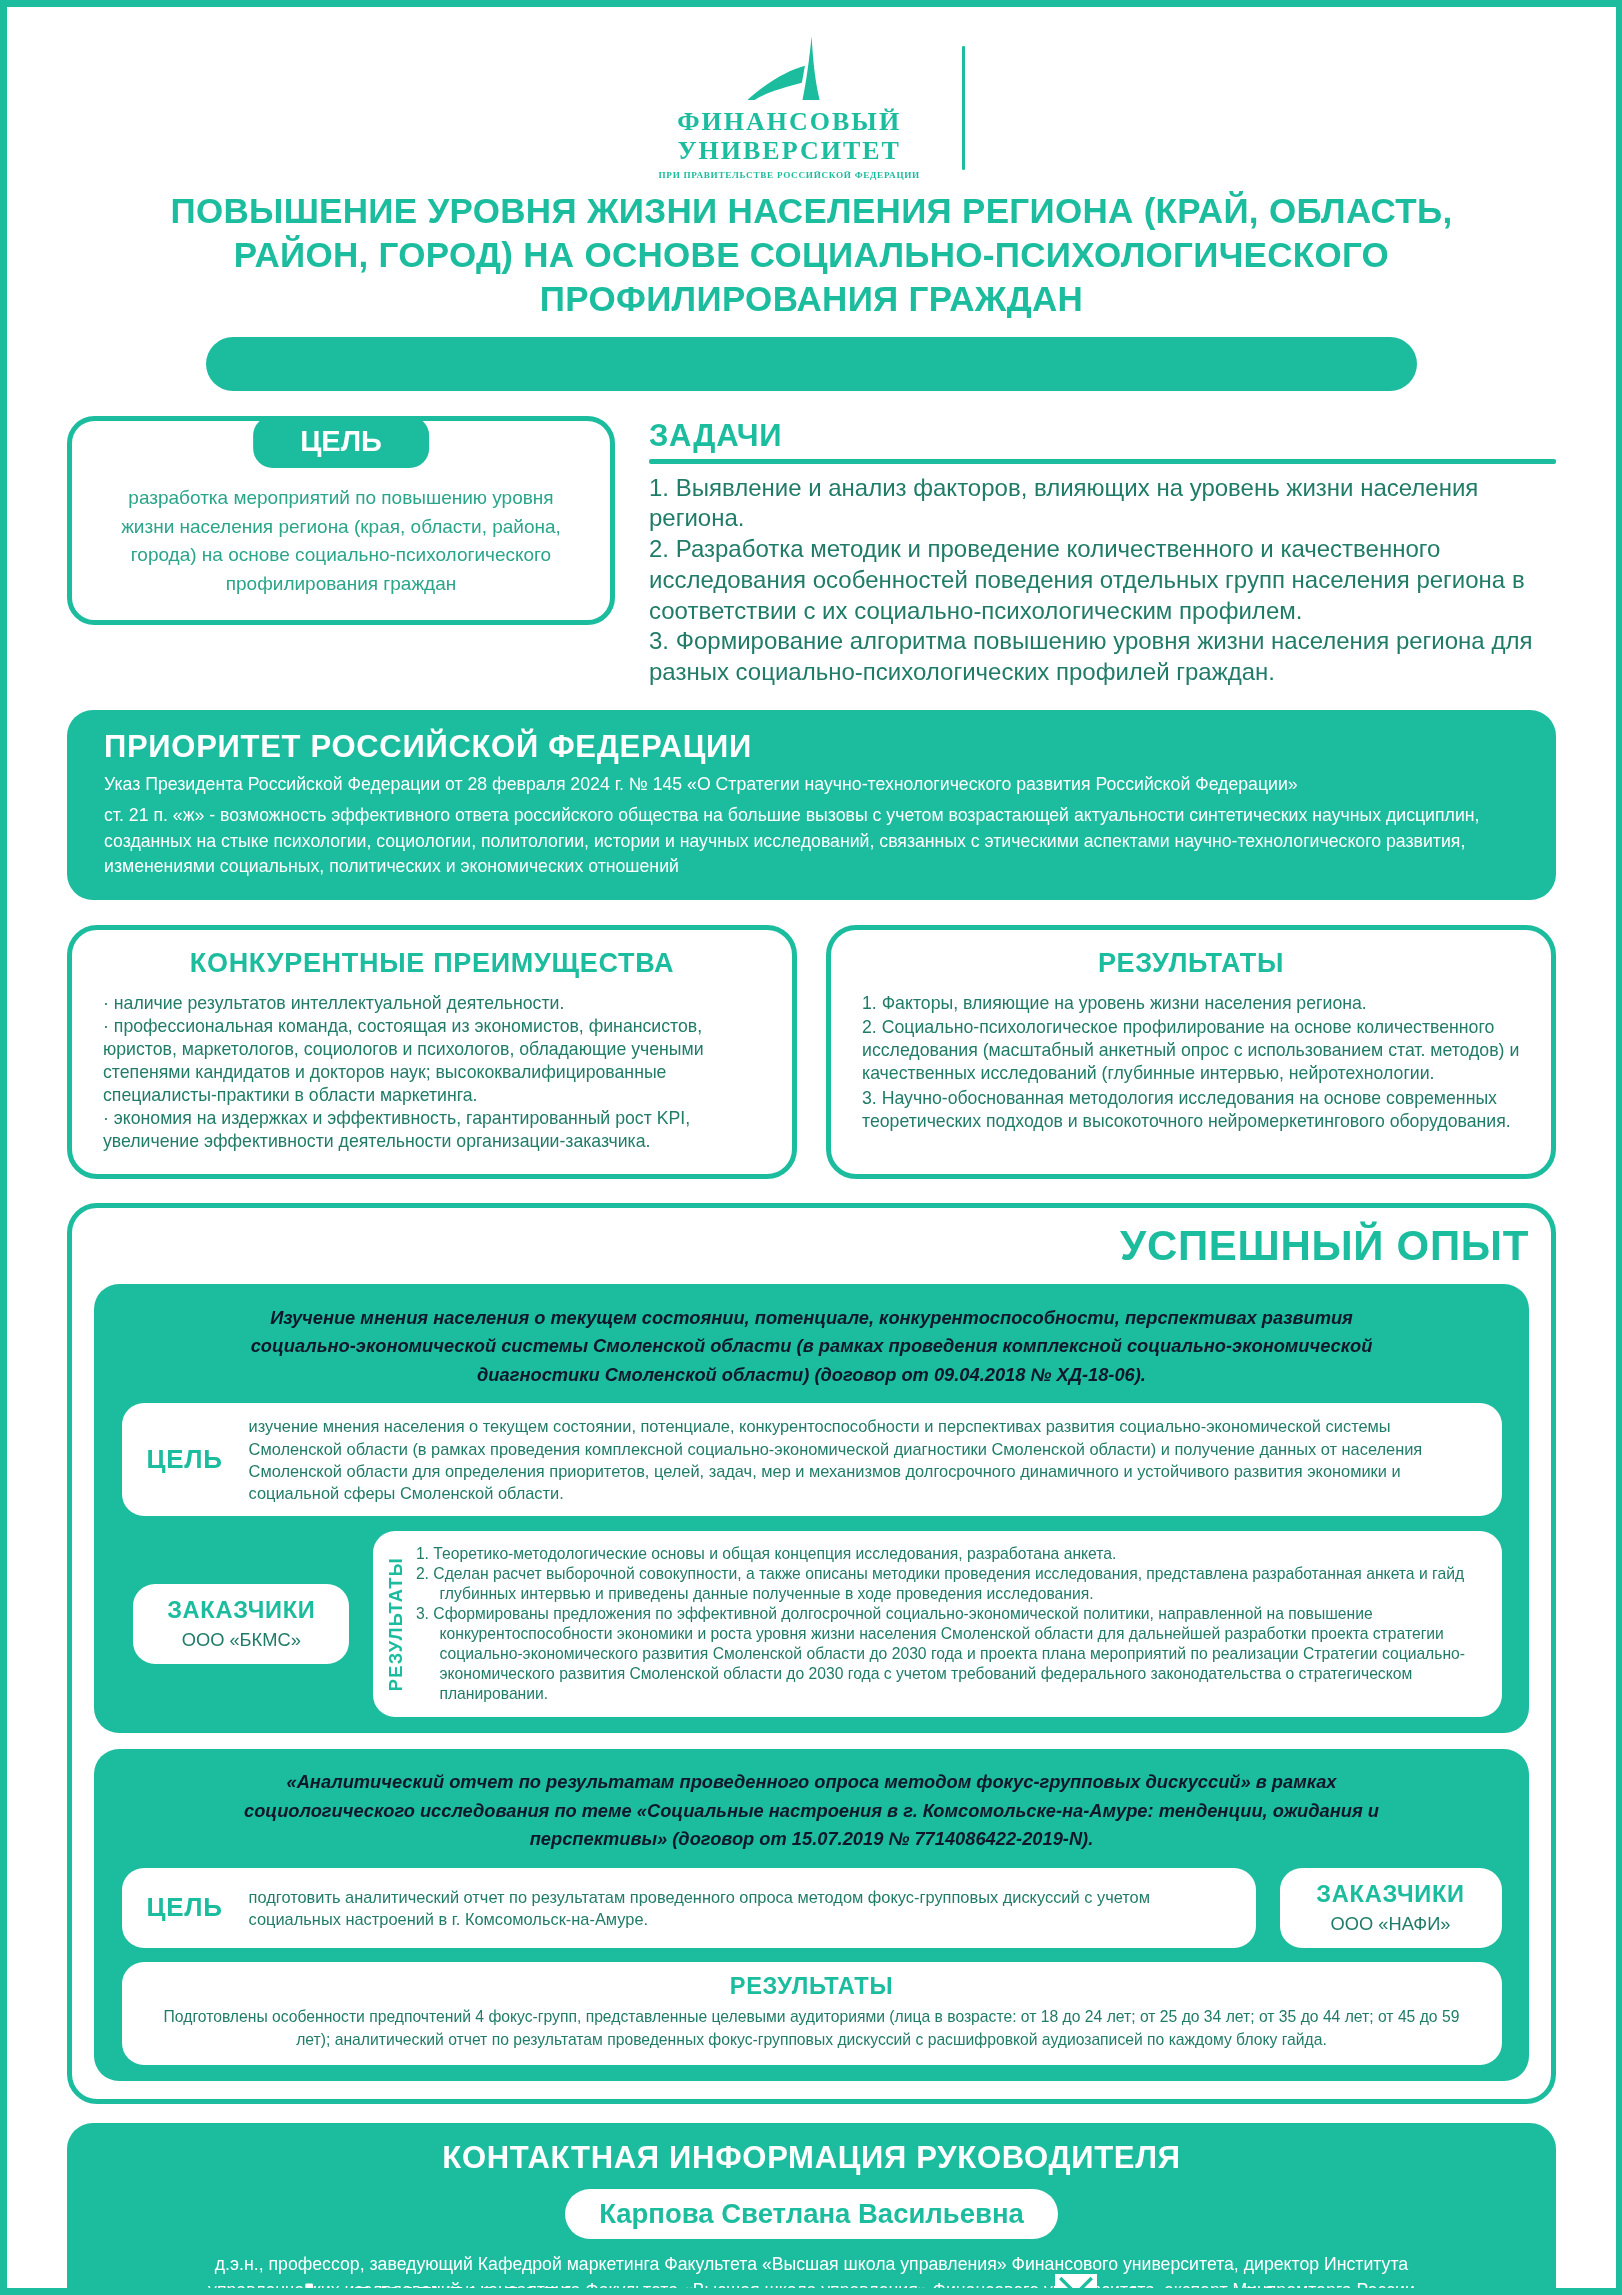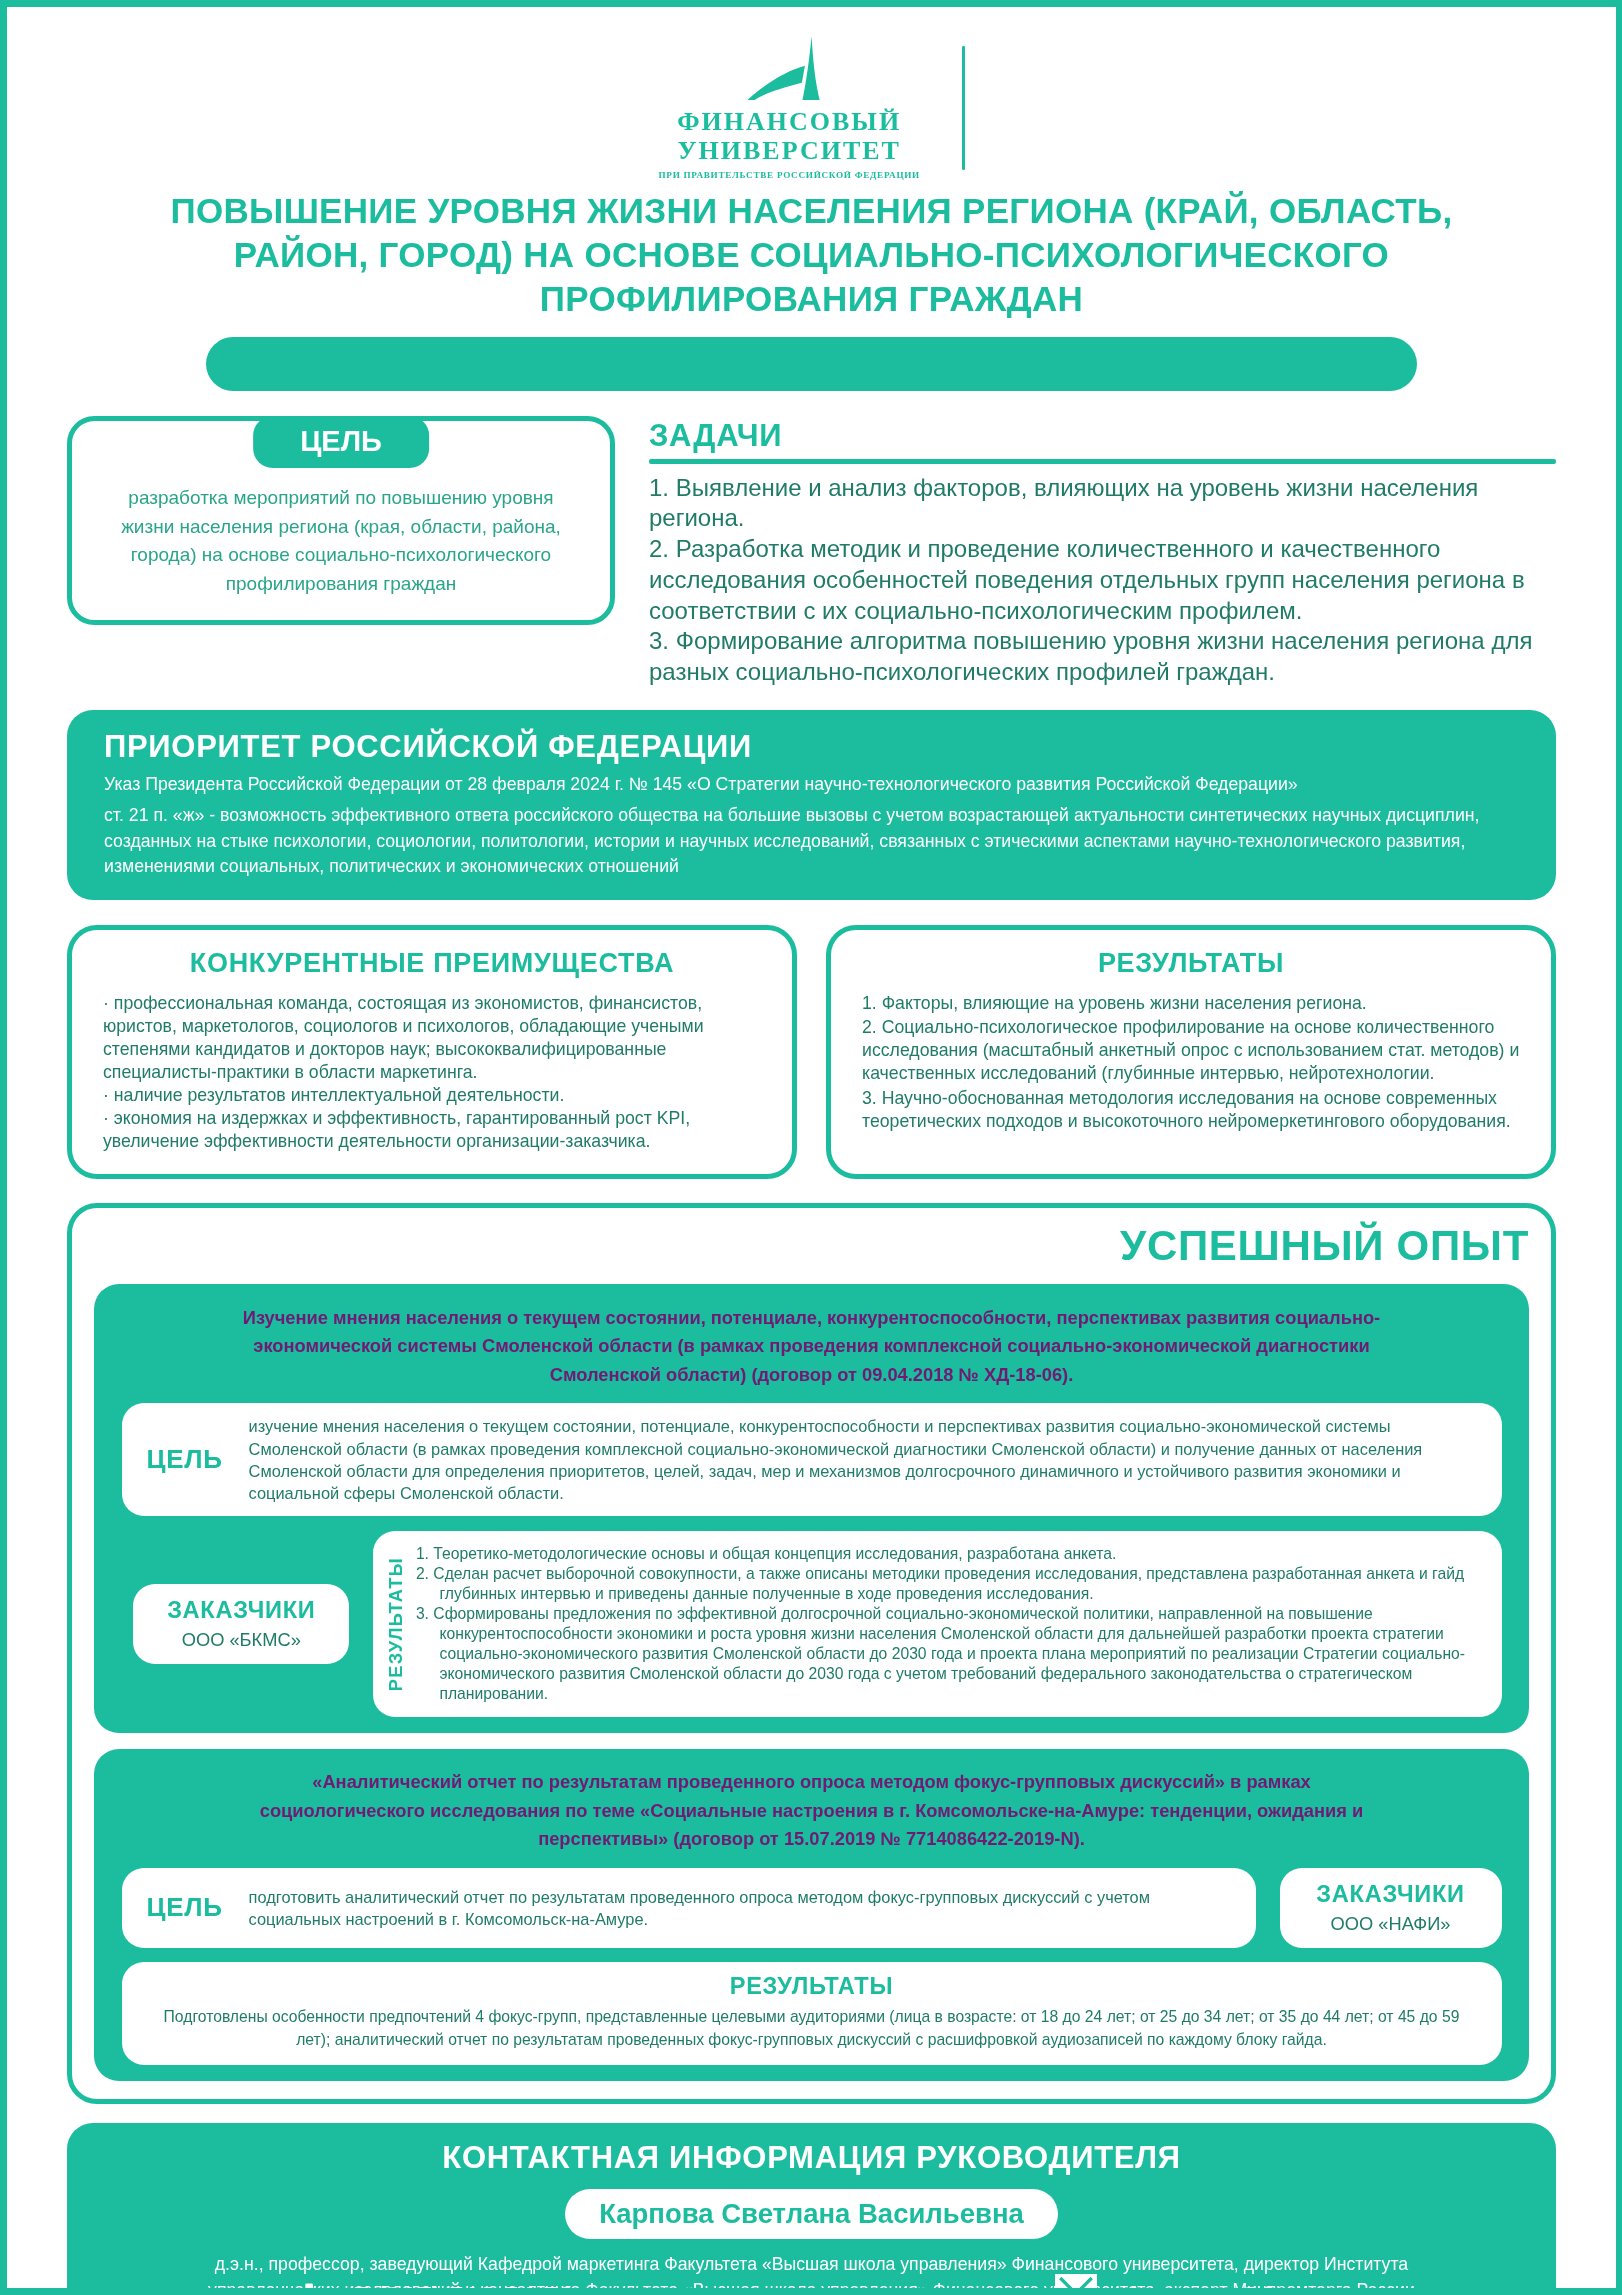--- a/index.html
+++ b/index.html
@@ -64,21 +64,21 @@
   .two-col{display:flex;gap:29px;margin-top:25px;align-items:stretch;}
   .wbox{flex:1;box-sizing:border-box;border:5.2px solid var(--teal);border-radius:30px;padding:18.3px 31px 21px;}
   .wbox h2{margin:0 0 13px;text-align:center;color:var(--teal);font-size:27px;letter-spacing:0.7px;}
   .wbox p{margin:0;color:var(--teal-dark);font-size:17.7px;line-height:1.3;}
   .wbox.results-box p{margin-bottom:1.3px;}
 
   
   .experience{border:5.2px solid var(--teal);border-radius:30px;margin-top:23.6px;padding:13px 22px 18.3px;}
   .experience>h2{margin:1.3px 0 14.4px;text-align:right;color:var(--teal);font-size:42px;letter-spacing:0.7px;}
   .case{background:var(--teal);border-radius:25px;padding:14.4px 27.5px 15.7px;}
-  .case-header{margin:5.2px auto 0;max-width:1165px;text-align:center;color:#701a75;font-weight:bold;font-size:18.3px;line-height:1.55;}
+  .case-header{margin:5.2px auto 0;max-width:1165px;text-align:center;color:#0f172a;font-weight:bold;font-size:18.3px;line-height:1.55;font-style:italic;}
   .case-goal{background:#fff;border-radius:22px;margin-top:14.4px;padding:11.8px 25px;display:flex;align-items:center;gap:26px;}
   .case-goal-label{flex-shrink:0;color:var(--teal);font-size:26px;font-weight:bold;letter-spacing:0.7px;}
   .case-goal p{flex:1;margin:0;color:var(--teal-dark);font-size:16.4px;line-height:1.36;}
   .case1-row{display:flex;gap:23.6px;margin-top:14.4px;align-items:center;}
   .customers{background:#fff;border-radius:22px;padding:13px 22px;text-align:center;box-sizing:border-box;}
   .case1-row .customers{width:216px;flex-shrink:0;margin-left:11.8px;}
   .customers-title{color:var(--teal);font-size:23.6px;font-weight:bold;letter-spacing:0.7px;}
   .customers-value{color:var(--teal-dark);font-size:18.3px;margin-top:5.2px;}
   .case1-results{flex:1;background:#fff;border-radius:22px;padding:13px 19.6px 13px 11.8px;display:flex;align-items:center;gap:9.2px;}
   .vlabel{
@@ -147,22 +147,22 @@
 
     <section class="priority">
       <h2>ПРИОРИТЕТ РОССИЙСКОЙ ФЕДЕРАЦИИ</h2>
       <p>Указ Президента Российской Федерации от 28 февраля 2024 г. № 145 «О Стратегии научно-технологического развития Российской Федерации»</p>
       <p>ст. 21 п. «ж» - возможность эффективного ответа российского общества на большие вызовы с учетом возрастающей актуальности синтетических научных дисциплин, созданных на стыке психологии, социологии, политологии, истории и научных исследований, связанных с этическими аспектами научно-технологического развития, изменениями социальных, политических и экономических отношений</p>
     </section>
 
     <section class="two-col">
       <div class="wbox">
         <h2>КОНКУРЕНТНЫЕ ПРЕИМУЩЕСТВА</h2>
+        <p>· наличие результатов интеллектуальной деятельности.</p>
         <p>· профессиональная команда, состоящая из экономистов, финансистов, юристов, маркетологов, социологов и психологов, обладающие учеными степенями кандидатов и докторов наук; высококвалифицированные специалисты-практики в области маркетинга.</p>
-        <p>· наличие результатов интеллектуальной деятельности.</p>
         <p>· экономия на издержках и эффективность, гарантированный рост KPI, увеличение эффективности деятельности организации-заказчика.</p>
       </div>
       <div class="wbox results-box">
         <h2>РЕЗУЛЬТАТЫ</h2>
         <p>1. Факторы, влияющие на уровень жизни населения региона.</p>
         <p>2. Социально-психологическое профилирование на основе количественного исследования (масштабный анкетный опрос с использованием стат. методов) и качественных исследований (глубинные интервью, нейротехнологии.</p>
         <p>3. Научно-обоснованная методология исследования на основе современных теоретических подходов и высокоточного нейромеркетингового оборудования.</p>
       </div>
     </section>
 

